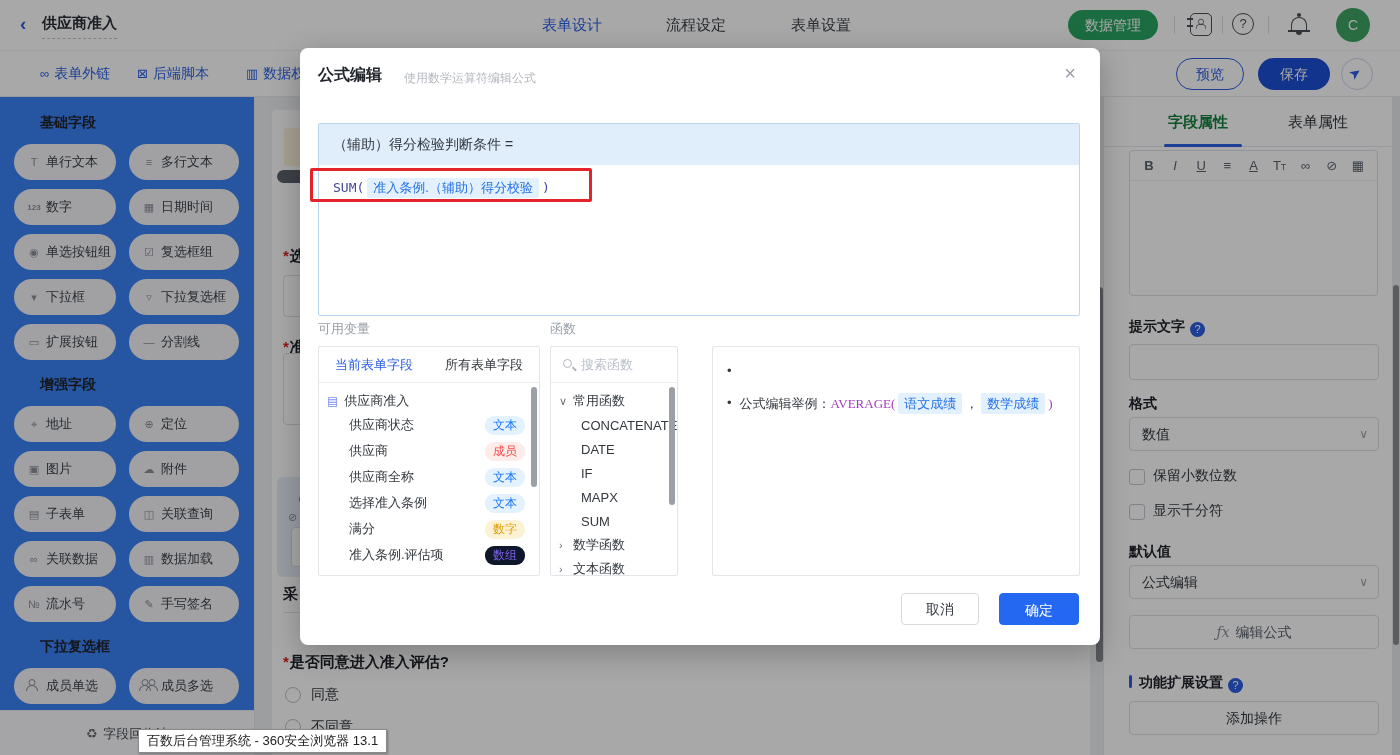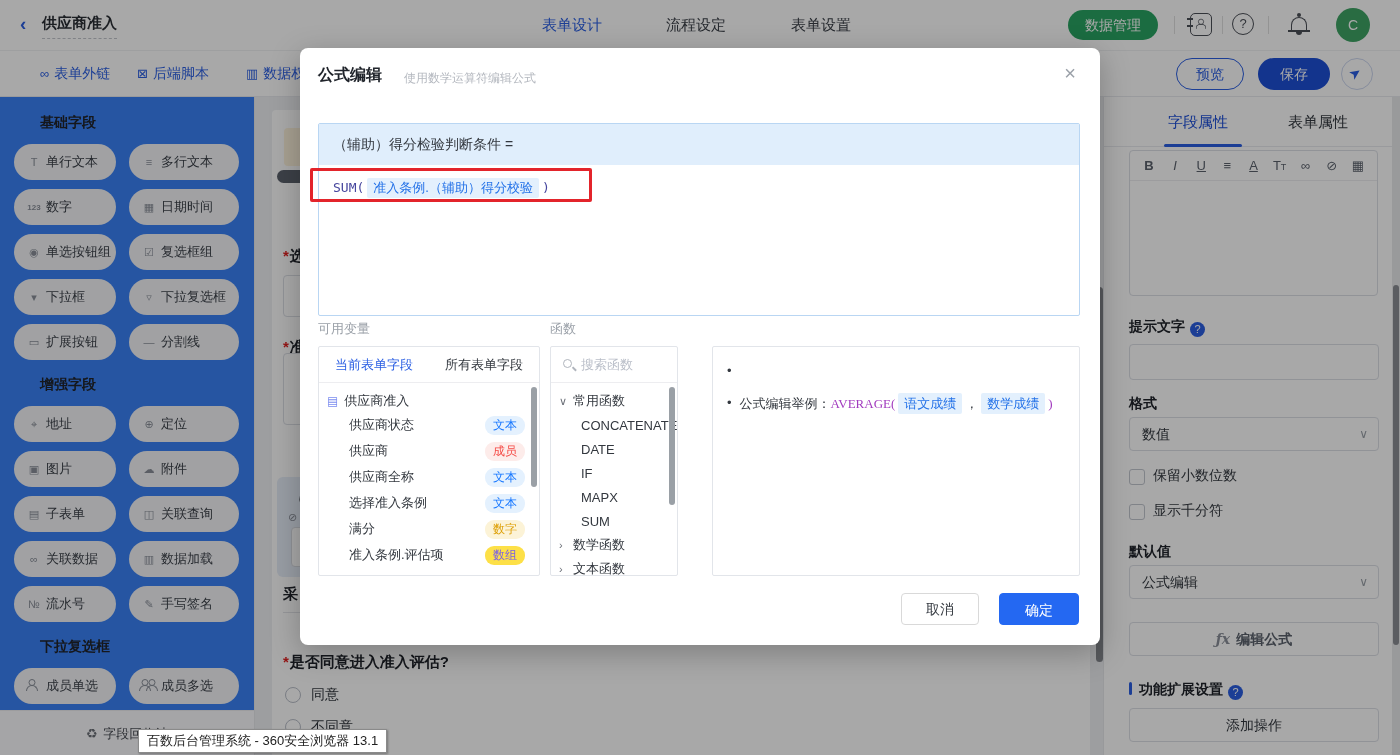--- a/index.html
+++ b/index.html
@@ -68,37 +68,37 @@
   .radio-dot { width:16px; height:16px; border:1px solid #b9bec8; border-radius:50%; background:#fff; margin-right:10px; flex:none; }
   .radio-row .lbl { font-size:14px; color:#33383f; }
   .canvas-scroll { position:absolute; left:1096px; top:287px; width:7px; height:375px; background:#85888e; border-radius:4px; z-index:6; cursor:pointer; }
   .page-scroll-track { position:absolute; right:0; top:97px; width:8px; height:658px; background:#e9eaec; z-index:6; }
   .page-scroll-thumb { position:absolute; right:1px; top:285px; width:6px; height:360px; background:#8b8e93; border-radius:3px; z-index:7; cursor:pointer; }
 
   
   .props { position:absolute; left:1103px; top:97px; width:297px; height:658px; background:#fff; border-left:1px solid #e7e8ec; z-index:5; }
   .props-tabs { position:relative; height:50px; border-bottom:1px solid #e9eaee; }
   .props-tab { position:absolute; top:16px; font-size:15px; cursor:pointer; color:#33383f; }
-  .props-tab.active { color:#1d4ed8; font-weight:normal; }
+  .props-tab.active { color:#15803d; font-weight:bold; }
   .props-tab-underline { position:absolute; left:60px; top:47px; width:78px; height:3px; background:#2b5fe3; border-radius:2px; }
   .props-body { padding:0 22px 0 25px; }
   .rte { margin-top:3px; height:146px; border:1px solid #dcdfe6; border-radius:4px; }
   .rte-bar { height:30px; border-bottom:1px solid #ededf0; display:flex; align-items:center; padding:0 6px; }
   .rte-ic { width:27px; text-align:center; color:#5b626d; font-size:13px; cursor:pointer; }
   .rte-ic.b { font-weight:bold; } .rte-ic.i { font-style:italic; } .rte-ic.u { text-decoration:underline; }
   .rte-ic .sm { font-size:9px; }
   .prop-label { margin-top:22px; font-size:14px; font-weight:bold; color:#20242b; }
   .q-badge { display:inline-block; width:15px; height:15px; border-radius:50%; background:#2b5fe3; color:#fff; font-size:11px; font-weight:normal; text-align:center; line-height:15px; margin-left:5px; vertical-align:-2px; cursor:pointer; }
   .prop-input { margin-top:7px; width:250px; height:36px; border:1px solid #dcdfe6; border-radius:4px; background:#fff; }
   .prop-select { position:relative; margin-top:4px; width:250px; height:34px; border:1px solid #dcdfe6; border-radius:4px; background:#fff; font-size:14px; color:#33383f; line-height:32px; padding-left:12px; cursor:pointer; }
   .prop-select .chev { position:absolute; right:10px; top:0; color:#9aa0a8; font-size:12px; }
   .chk-row { display:flex; align-items:flex-end; cursor:pointer; }
   .chk-box { width:16px; height:16px; border:1px solid #c3c7cf; border-radius:3px; background:#fff; margin-right:8px; flex:none; }
   .chk-row .lbl { font-size:14px; color:#33383f; }
-  .fx-btn { margin-top:23px; width:250px; height:34px; border:1px solid #dcdfe6; border-radius:4px; background:#fff; text-align:center; line-height:32px; font-size:14px; color:#5b626d; cursor:pointer;font-weight:bold; }
+  .fx-btn { margin-top:16px; width:250px; height:34px; border:1px solid #dcdfe6; border-radius:4px; background:#fff; text-align:center; line-height:32px; font-size:14px; color:#5b626d; cursor:pointer; }
   .fx-btn .fx { font-style:italic; font-family:"DejaVu Serif",serif; margin-right:6px; color:#8a8f99; }
   .sect-row { margin-top:25px; font-size:14px; font-weight:bold; color:#20242b; }
   .sect-row .bar { display:inline-block; width:3px; height:13px; background:#2b5fe3; border-radius:2px; margin-right:7px; vertical-align:-1px; }
   .add-btn { margin-top:8px; width:250px; height:34px; border:1px solid #dcdfe6; border-radius:4px; background:#fff; text-align:center; line-height:32px; font-size:14px; color:#33383f; cursor:pointer; }
 
   
   .overlay { position:absolute; inset:0; background:rgba(0,0,0,0.34); z-index:40; }
   .modal { position:absolute; left:300px; top:48px; width:800px; height:597px; background:#fff; border-radius:8px; box-shadow:0 8px 30px rgba(0,0,0,0.25); z-index:50; }
   .modal-title { position:absolute; left:18px; top:17px; font-size:16px; font-weight:bold; color:#20242b; }
   .modal-sub { position:absolute; left:104px; top:22px; font-size:12px; color:#b4b8bf; }
@@ -113,21 +113,21 @@
   .vars-tabs { height:36px; border-bottom:1px solid #ededf0; display:flex; }
   .vars-tab { flex:1; text-align:center; line-height:36px; font-size:13px; color:#33383f; cursor:pointer; white-space:nowrap; }
   .vars-tab.active { color:#2b5fe3; }
   .tree-root { display:flex; align-items:center; padding:9px 0 2px 8px; font-size:13px; color:#33383f; cursor:pointer; }
   .doc-ic { color:#7b8cf0; margin-right:6px; font-size:12px; }
   .var-row { display:flex; align-items:center; justify-content:space-between; height:26px; padding:0 14px 0 30px; font-size:13px; color:#33383f; cursor:pointer; }
   .tag { font-size:12px; padding:1px 8px; border-radius:9px; flex:none; }
   .tag.text { color:#1677ff; background:#e4f1fe; }
   .tag.member { color:#f54a45; background:#fdecea; }
   .tag.number { color:#dd9f05; background:#fcf3d7; }
-  .tag.array { color:#7b61e6; background:#fde047; }
+  .tag.array { color:#7b61e6; background:#0f172a; }
   .mini-scroll { position:absolute; right:2px; width:6px; background:#9aa0a6; border-radius:3px; cursor:pointer; }
   .fn-search { position:relative; height:36px; border-bottom:1px solid #ededf0; }
   .s-glass { position:absolute; left:12px; top:12px; width:9px; height:9px; border:1.5px solid #b0b5bd; border-radius:50%; }
   .s-glass::after { content:""; position:absolute; left:8px; top:8px; width:5px; height:1.5px; background:#b0b5bd; transform:rotate(45deg); }
   .fn-search .ph { position:absolute; left:30px; top:9px; font-size:13px; color:#b9bec8; }
   .fn-row { display:flex; align-items:center; height:24px; font-size:13px; color:#33383f; cursor:pointer; }
   .fn-row .chev { width:14px; margin-left:8px; color:#6b6f77; font-size:11px; flex:none; }
   .fn-row.item { padding-left:30px; }
   .help-panel { padding:9px 14px; }
   .help-line { display:flex; font-size:13px; color:#33383f; line-height:19px; margin-top:5px; }

